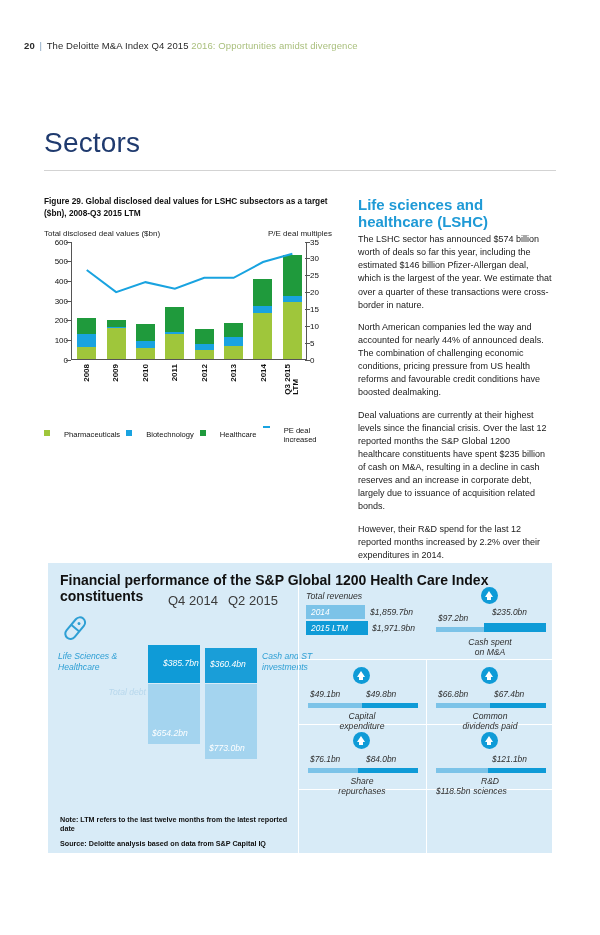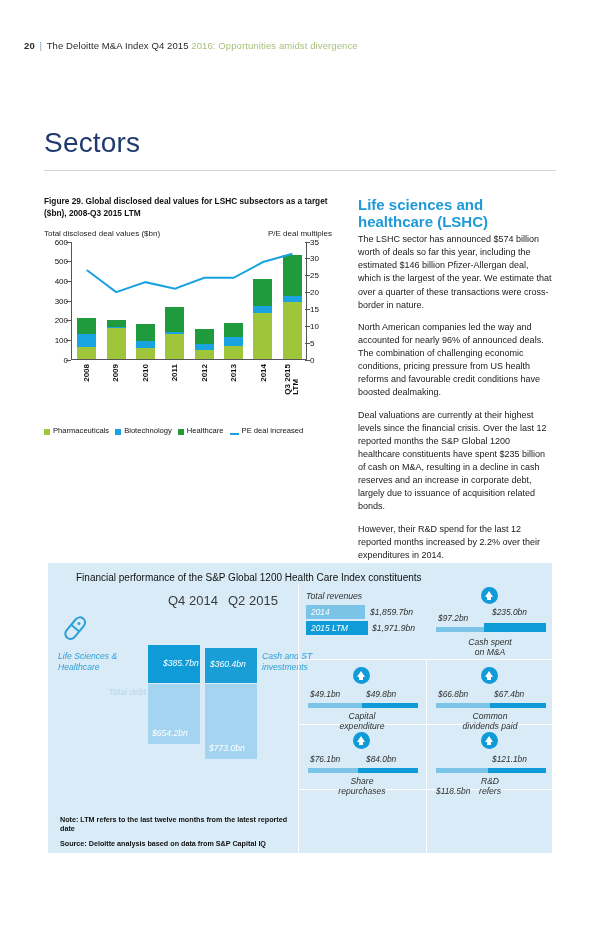--- a/index.html
+++ b/index.html
@@ -40,33 +40,33 @@
 
   .lineholder{position:absolute;left:0;top:0;width:100%;height:100%;pointer-events:none;}
 
   .xlabels{position:absolute;left:27px;right:25px;top:120px;height:46px;display:flex;justify-content:space-around;}
   .xl{width:19px;position:relative;}
   .xl span{position:absolute;left:50%;top:2px;transform-origin:left top;transform:rotate(-90deg) translate(-100%,-50%);
            font-size:8px;font-weight:700;color:#111;white-space:nowrap;}
   .xl span.two{white-space:pre;line-height:1.05;}
 
   .legend{display:flex;align-items:center;gap:6px;margin-top:54px;font-size:7.6px;color:#111;}
-  .legend .it{display:flex;align-items:flex-end;gap:3px;}
+  .legend .it{display:flex;align-items:flex-start;gap:14px;}
   .sw{width:6px;height:6px;display:inline-block;}
   .swline{width:9px;height:2px;background:#19a3e0;display:inline-block;}
   .src{margin-top:8px;font-size:7.6px;color:#111;}
 
   
   .rcol{position:absolute;left:358px;top:196px;width:196px;}
   .rcol h3{margin:0 0 3px 0;font-size:15px;font-weight:700;color:#1f9ad6;}
   .rcol p{margin:0 0 9px 0;font-size:9px;line-height:1.46;color:#1a1a1a;}
 
   
   .info{position:absolute;left:48px;top:563px;width:504px;height:290px;background:#d8ebf7;}
-  .info-title{position:absolute;left:28px;top:9px;font-size:10px;font-weight:400;color:#111;}
+  .info-title{position:absolute;left:12px;top:9px;font-size:14px;font-weight:700;color:#111;}
 
   .info-left{position:absolute;left:0;top:22px;width:250px;height:268px;}
   .col-hdr{position:absolute;font-size:13px;color:#3b3b3b;}
   .pill{position:absolute;left:12px;top:28px;}
   .ls-label{position:absolute;left:10px;top:66px;width:86px;font-size:8.6px;font-style:italic;color:#2e9fd4;line-height:1.25;}
   .td-label{position:absolute;left:10px;top:102px;width:88px;text-align:right;font-size:8.6px;font-style:italic;color:#b7d7ec;}
   .bx{position:absolute;color:#fff;font-style:italic;font-size:8.6px;}
   .bx span{position:absolute;}
   .cash-lbl{position:absolute;font-size:8.6px;font-style:italic;color:#2e9fd4;line-height:1.25;}
 
@@ -246,21 +246,21 @@
       <div class="it">
         <span class="swline" style="background: rgb(25, 163, 224);"></span>
         <span>PE deal increased</span>
       </div>
     </div>
 </div>
 
 <div class="rcol">
   <h3>Life sciences and healthcare (LSHC)</h3>
   <p>The LSHC sector has announced $574 billion worth of deals so far this year, including the estimated $146 billion Pfizer-Allergan deal, which is the largest of the year. We estimate that over a quarter of these transactions were cross-border in nature.</p>
-  <p>North American companies led the way and accounted for nearly 96% of announced deals. The combination of challenging economic conditions, pricing pressure from US health reforms and favourable credit conditions have boosted dealmaking.</p>
+  <p>North American companies led the way and accounted for nearly 44% of announced deals. The combination of challenging economic conditions, pricing pressure from US health reforms and favourable credit conditions have boosted dealmaking.</p>
   <p>Deal valuations are currently at their highest levels since the financial crisis. Over the last 12 reported months the S&amp;P Global 1200 healthcare constituents have spent $235 billion of cash on M&amp;A, resulting in a decline in cash reserves and an increase in corporate debt, largely due to issuance of acquisition related bonds.</p>
   <p>However, their R&amp;D spend for the last 12 reported months increased by 2.2% over their expenditures in 2014.</p>
 </div>
 
 <div class="info">
   <div class="info-title">Financial performance of the S&amp;P Global 1200 Health Care Index constituents</div>
 
   <div class="info-left">
     <div class="col-hdr" style="left:120px;top:8px;">Q4 2014</div>
     <div class="col-hdr" style="left:180px;top:8px;">Q2 2015</div>
@@ -376,16 +376,16 @@
   <div class="cell" style="left:382px;top:169px;width:120px;height:62px;">
     <div class="arrow" style="left:51px;top:0;"></div>
     <div class="vallbl" style="left:6px;top:22px;margin-top:32px;">$118.5bn</div>
     <div class="vallbl" style="left:62px;top:22px;">$121.1bn</div>
     <div class="sbar" style="left:6px;top:36px;width:110px;">
       <div class="a" style="width:52px;"></div>
         <div class="b" style="left:52px;width:58px;"></div>
     </div>
     <div class="ttl" style="left:0;top:44px;">
       <span>R&amp;D</span><br>
-      <span>refers</span>
+      <span>sciences</span>
     </div>
   </div>
 </div>
 
 </body></html>

